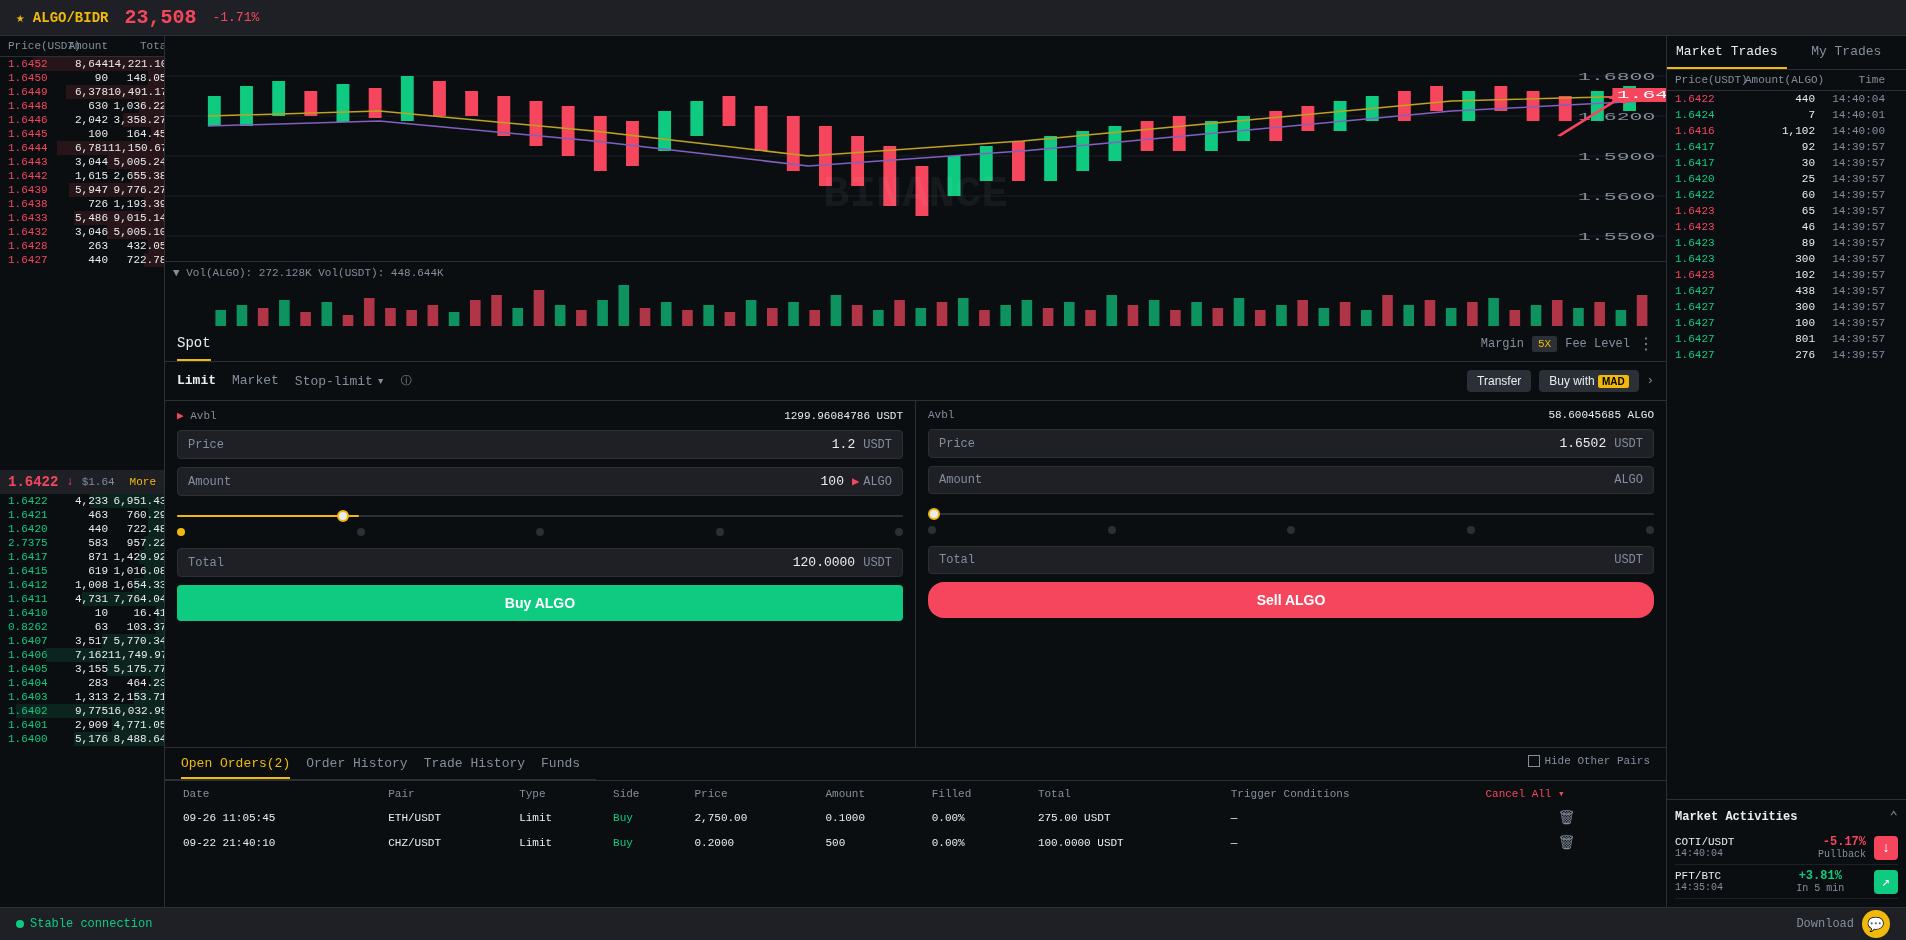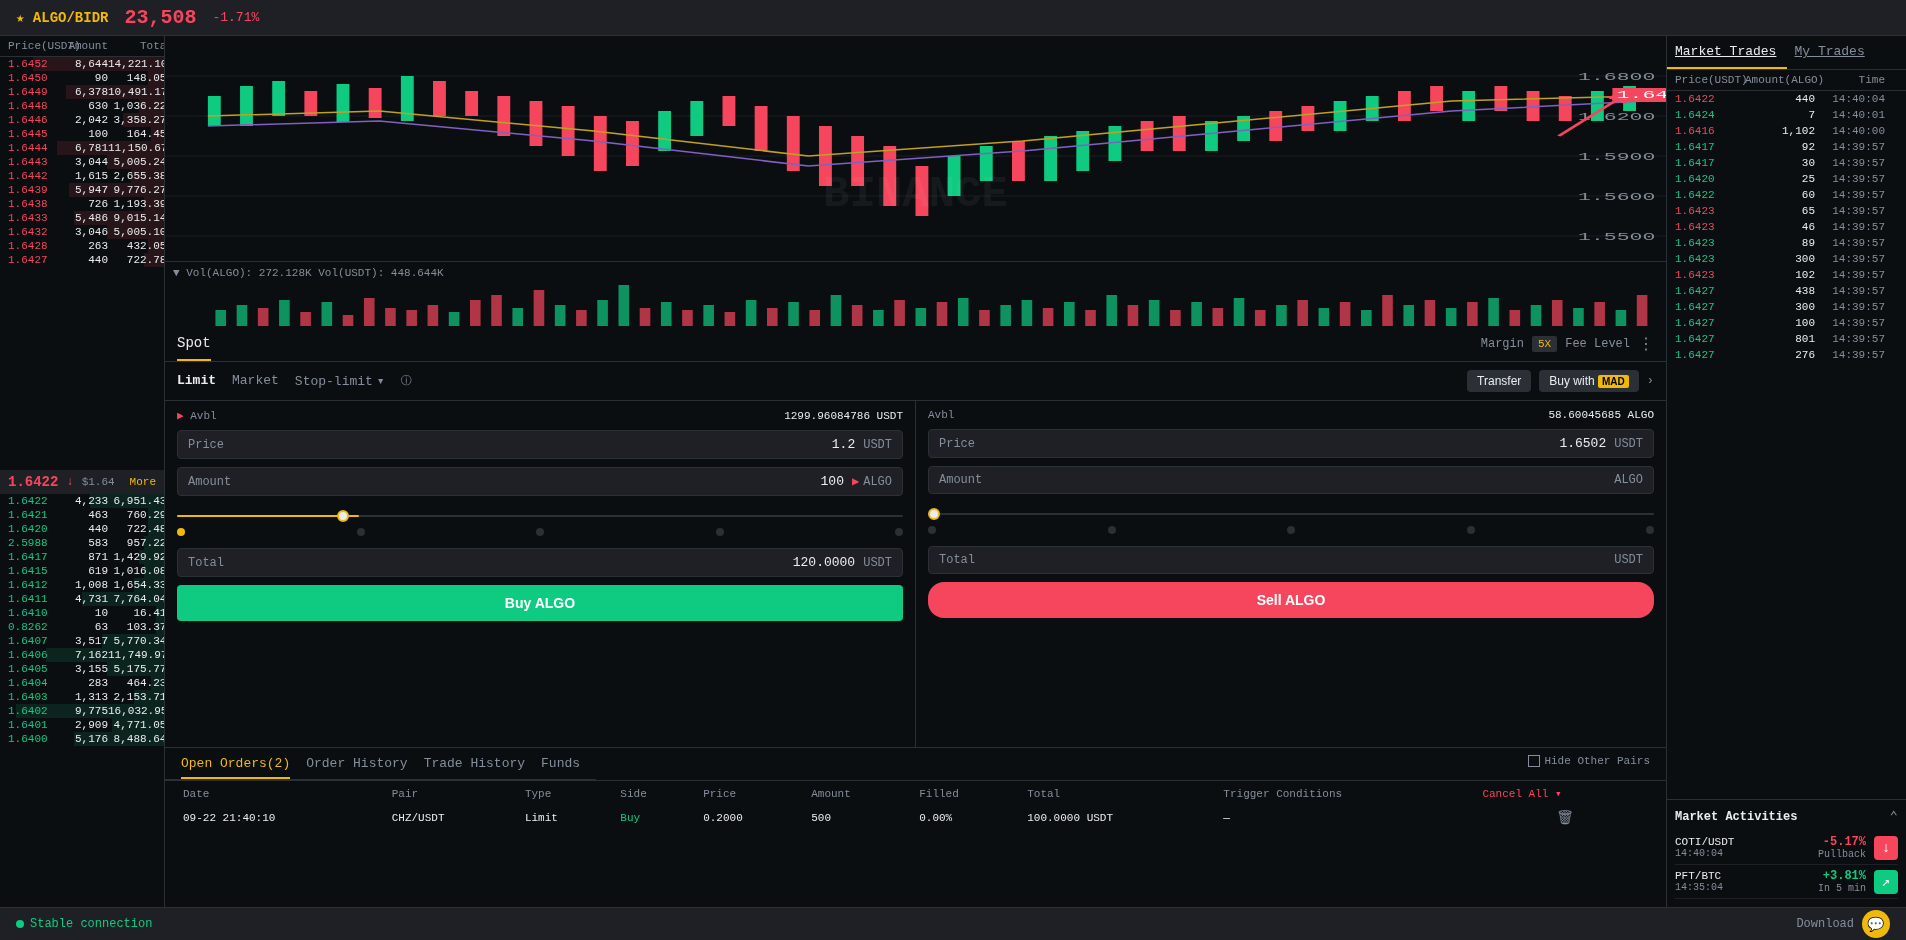--- a/index.html
+++ b/index.html
@@ -80,21 +80,21 @@
     .orders-tab.active { color: #f0b90b; border-bottom: 2px solid #f0b90b; }
     .orders-table { width: 100%; padding: 0 8px; }
     .orders-table th { color: #848e9c; font-size: 11px; padding: 4px 8px; font-weight: normal; text-align: left; }
     .orders-table td { color: #eaecef; font-size: 11px; padding: 3px 8px; }
     .delete-btn { color: #848e9c; cursor: pointer; font-size: 14px; }
     .checkbox { width: 12px; height: 12px; border: 1px solid #848e9c; display: inline-block; }
 
     
     .right-panel { width: 240px; background: #0b0e11; border-left: 1px solid #2b2f36; display: flex; flex-direction: column; overflow: hidden; flex-shrink: 0; }
     .market-trades-tabs { display: flex; gap: 0; border-bottom: 1px solid #2b2f36; }
-    .mt-tab { flex: 1; text-align: left; padding: 8px; color: #848e9c; cursor: pointer; font-size: 13px; border-bottom: 2px solid transparent; text-decoration: underline; }
+    .mt-tab { flex: 1; text-align: center; padding: 8px; color: #848e9c; cursor: pointer; font-size: 13px; border-bottom: 2px solid transparent; }
     .mt-tab.active { color: #eaecef; border-bottom: 2px solid #f0b90b; }
     .mt-header { display: grid; grid-template-columns: 70px 70px 70px; padding: 4px 8px; color: #848e9c; font-size: 11px; border-bottom: 1px solid #2b2f36; }
     .mt-row { display: grid; grid-template-columns: 70px 70px 70px; padding: 2px 8px; }
     .mt-row .p-ask { color: #f6465d; font-size: 11px; }
     .mt-row .p-bid { color: #0ecb81; font-size: 11px; }
     .mt-row .qty { color: #eaecef; font-size: 11px; text-align: right; }
     .mt-row .time { color: #848e9c; font-size: 11px; text-align: right; }
     .market-activities { border-top: 1px solid #2b2f36; padding: 8px; }
     .ma-header { display: flex; justify-content: space-between; align-items: center; margin-bottom: 6px; }
     .ma-title { color: #eaecef; font-size: 12px; font-weight: bold; }
@@ -257,21 +257,21 @@
     <span class="total" style="position:relative">760.292</span>
   </div>
           <div class="ob-row">
     <div class="ob-bg-bid" style="width:10%"></div>
     <span class="price-bid">1.6420</span>
     <span class="qty" style="position:relative">440</span>
     <span class="total" style="position:relative">722.480</span>
   </div>
           <div class="ob-row">
     <div class="ob-bg-bid" style="width:12%"></div>
-    <span class="price-bid">2.5988</span>
+    <span class="price-bid">2.7375</span>
     <span class="qty" style="position:relative">583</span>
     <span class="total" style="position:relative">957.228</span>
   </div>
           <div class="ob-row">
     <div class="ob-bg-bid" style="width:15%"></div>
     <span class="price-bid">1.6417</span>
     <span class="qty" style="position:relative">871</span>
     <span class="total" style="position:relative">1,429.921</span>
   </div>
           <div class="ob-row">
@@ -650,20 +650,32 @@
               <th>Price</th>
               <th>Amount</th>
               <th>Filled</th>
               <th>Total</th>
               <th>Trigger Conditions</th>
               <th style="color:#f6465d;cursor:pointer">Cancel All ▾</th>
             </tr>
           </thead>
           <tbody id="orders-tbody">
               <tr>
+    <td>09-26 11:05:45</td>
+    <td>ETH/USDT</td>
+    <td>Limit</td>
+    <td style="color:#0ecb81">Buy</td>
+    <td>2,750.00</td>
+    <td>0.1000</td>
+    <td>0.00%</td>
+    <td>275.00 USDT</td>
+    <td>—</td>
+    <td style="text-align:center"><span class="delete-btn">🗑</span></td>
+  </tr>
+              <tr>
     <td>09-22 21:40:10</td>
     <td>CHZ/USDT</td>
     <td>Limit</td>
     <td style="color:#0ecb81">Buy</td>
     <td>0.2000</td>
     <td>500</td>
     <td>0.00%</td>
     <td>100.0000 USDT</td>
     <td>—</td>
     <td style="text-align:center"><span class="delete-btn">🗑</span></td>
@@ -785,21 +797,21 @@
       <div class="ma-change-neg">-5.17%</div>
       <div class="ma-signal">Pullback</div>
     </div>
     <div class="ma-indicator red">↓</div>
   </div>
             <div class="ma-item">
     <div style="flex:1">
       <div class="ma-pair">PFT/BTC</div>
       <div class="ma-time">14:35:04</div>
     </div>
-    <div style="text-align:right;flex:1">
+    <div style="text-align:center;flex:1">
       <div class="ma-change-pos">+3.81%</div>
       <div class="ma-signal">In 5 min</div>
     </div>
     <div class="ma-indicator green">↗</div>
   </div>
           </div>
       </div>
     </div>
   </div>
 

